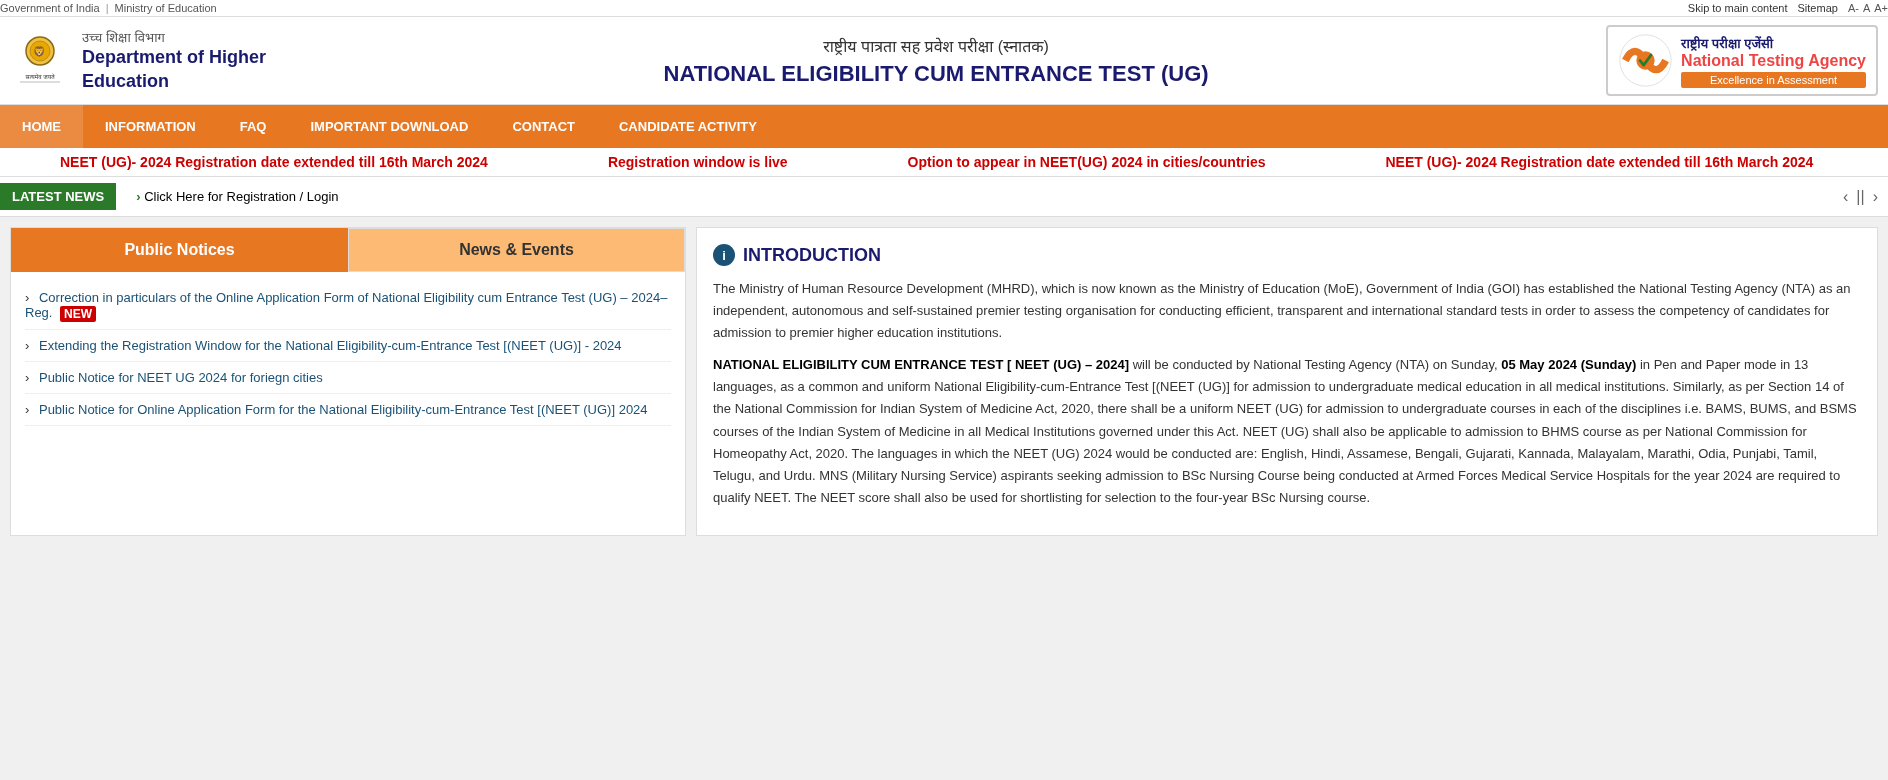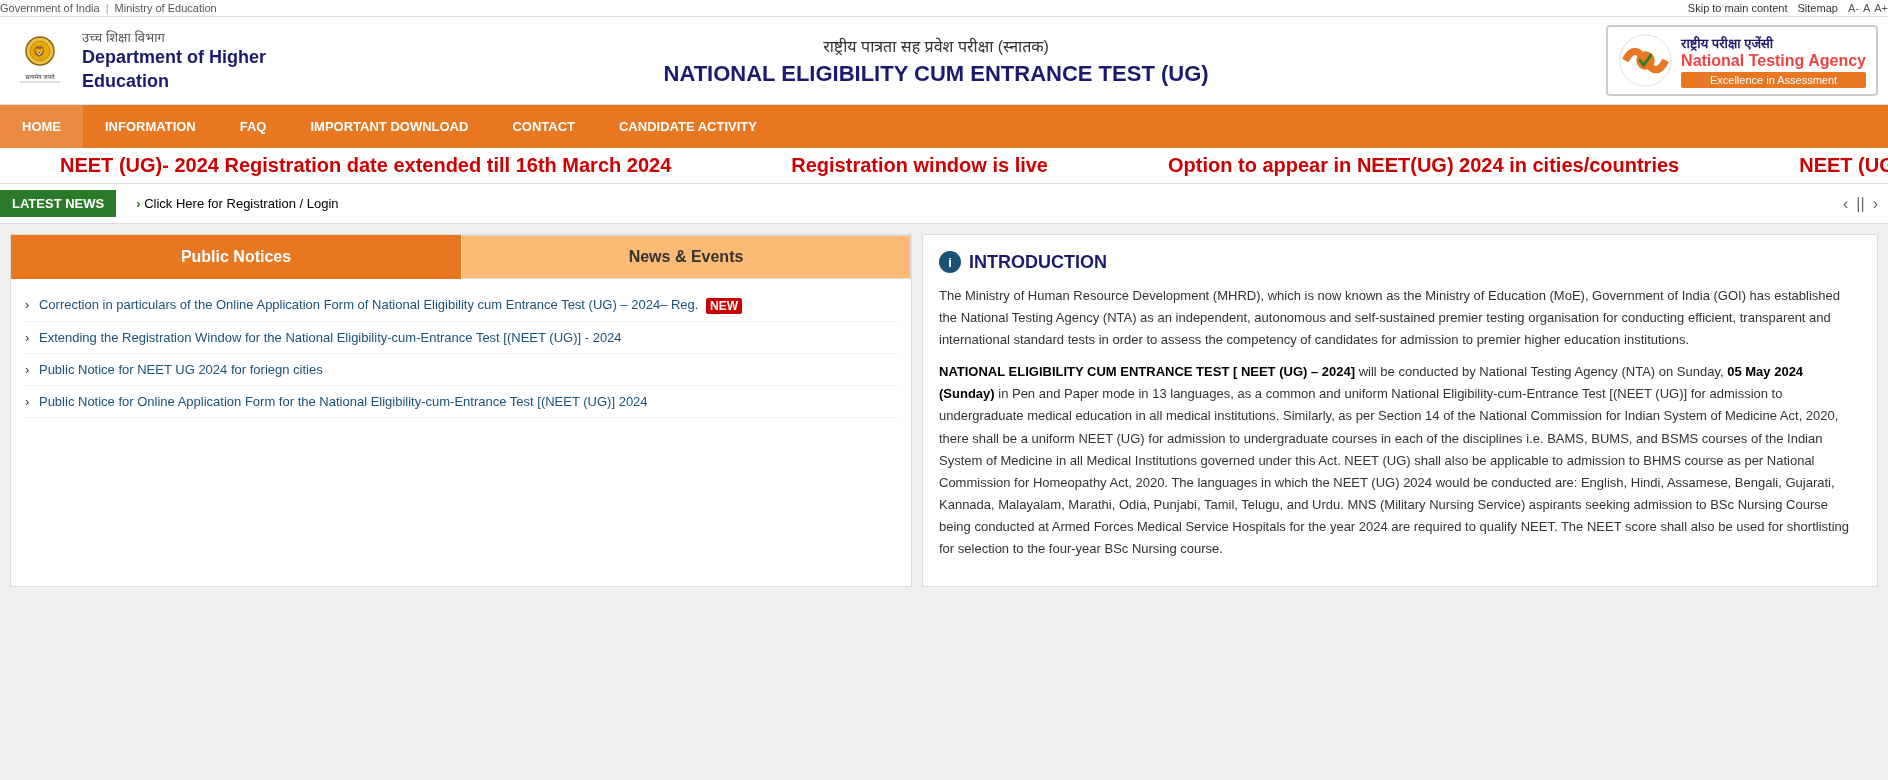--- a/index.html
+++ b/index.html
@@ -67,21 +67,21 @@
       background: #fff;
       padding: 6px 0;
       overflow: hidden;
       border-bottom: 1px solid #ddd;
     }
     .ticker-content {
       display: flex;
       white-space: nowrap;
       animation: ticker 30s linear infinite;
     }
-    .ticker-item { color: #cc0000; font-weight: bold; font-size: 20px; padding: 0 60px; }
+    .ticker-item { color: #cc0000; font-weight: bold; font-size: 14px; padding: 0 60px; }
     @keyframes ticker {
       0% { transform: translateX(0); }
       100% { transform: translateX(-50%); }
     }
 
     
     .latest-news-bar {
       display: flex;
       align-items: center;
       background: #fff;
@@ -104,21 +104,21 @@
     
     .main-content {
       display: flex;
       gap: 10px;
       padding: 10px;
       background: #f0f0f0;
     }
 
     
     .left-panel {
-      width: 902px;
+      width: 676px;
       background: #fff;
       border: 1px solid #ddd;
     }
     .panel-tabs { display: flex; }
     .panel-tab {
       flex: 1;
       padding: 12px;
       text-align: center;
       font-size: 16px;
       font-weight: bold;

